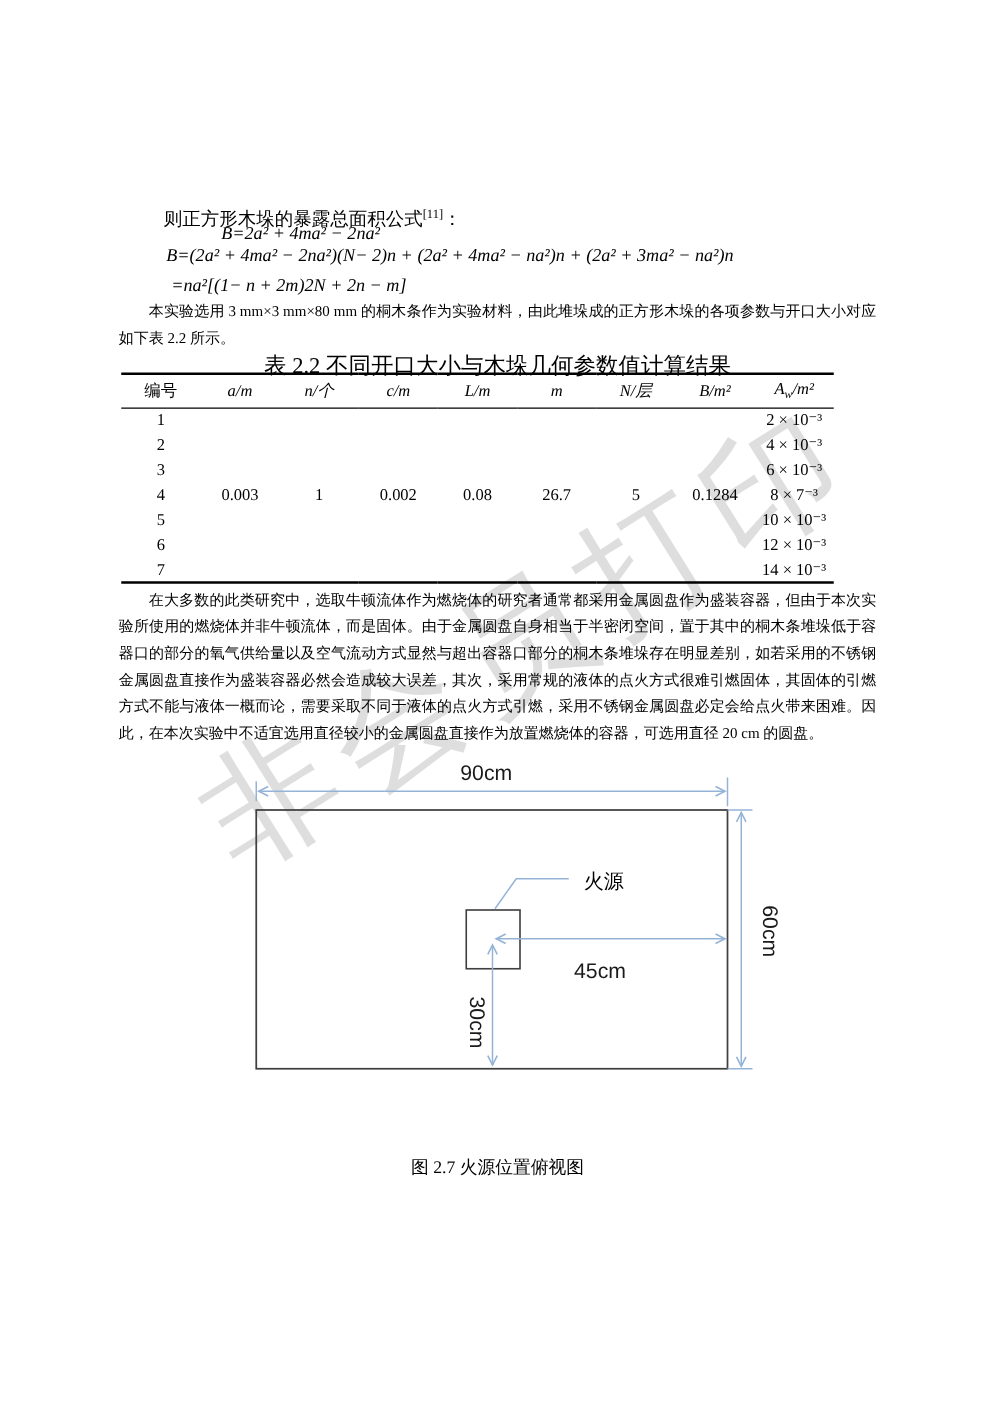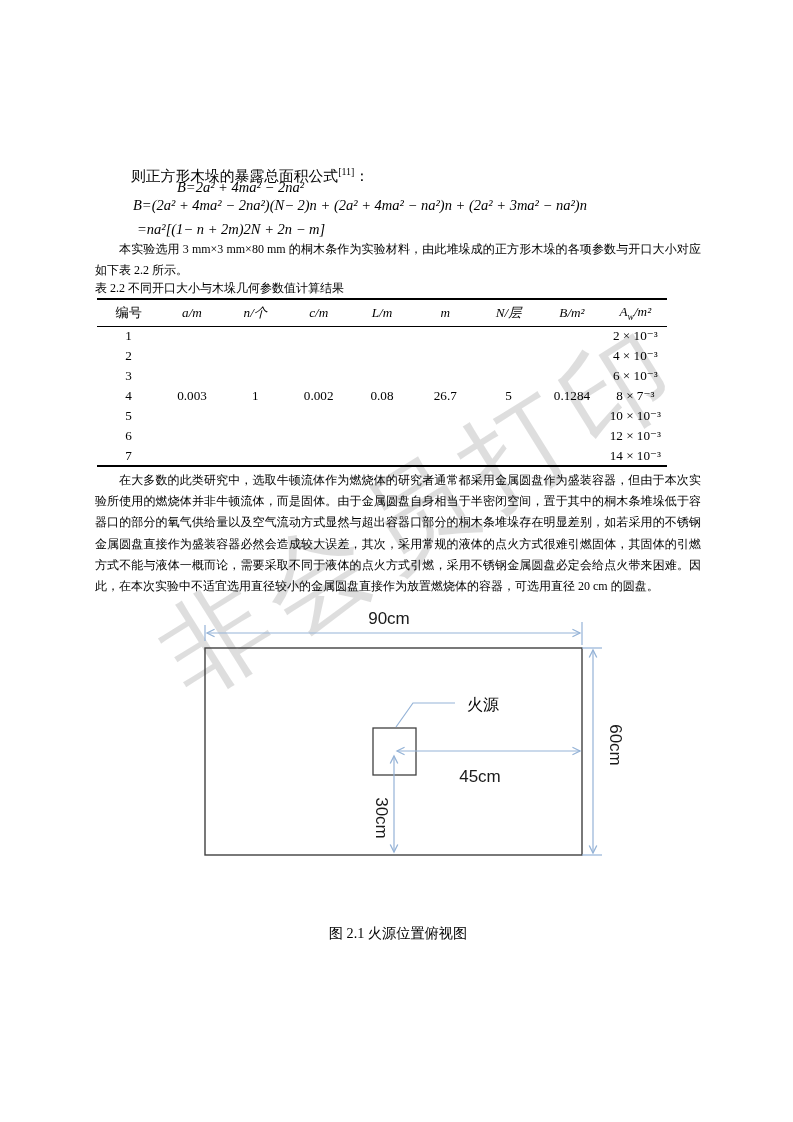--- a/index.html
+++ b/index.html
@@ -26,21 +26,21 @@
   #f2l1{left:133px;top:197px;}
   #f2l2{left:137px;top:221px;}
   
   .para{
     left:95px;width:606px;font-size:12px;line-height:21.2px;
     text-align:justify;text-indent:2em;
   }
   #p1{top:239px;}
   #p2{top:470px;}
   
-  #tableTitle{left:95px;top:280px;width:606px;font-size:12px;}
+  #tableTitle{left:95px;top:280px;width:606px;text-align:center;font-size:18px;}
   #tableWrap{left:97px;top:298px;width:570px;}
   table.ptable{
     width:570px;border-collapse:collapse;table-layout:fixed;
     border-top:2.5px solid #000;border-bottom:2.5px solid #000;
     font-size:13.2px;
   }
   table.ptable thead tr{border-bottom:1.4px solid #000;height:27px;}
   table.ptable tbody tr{height:20px;}
   table.ptable th,table.ptable td{
     padding:0;text-align:center;font-weight:normal;vertical-align:middle;
@@ -198,13 +198,13 @@
     <text x="277" y="110" text-anchor="start" class="firetext" font-size="16">火源</text>
 
     <line x1="207" y1="151" x2="390" y2="151" stroke="#95b3d7" stroke-width="1.2" marker-start="url(#arr)" marker-end="url(#arr)"></line>
     <text x="290" y="182" text-anchor="middle" class="dimtext">45cm</text>
 
     <line x1="204" y1="156" x2="204" y2="252" stroke="#95b3d7" stroke-width="1.2" marker-start="url(#arr)" marker-end="url(#arr)"></line>
     <text x="186" y="218" text-anchor="middle" class="dimtext" transform="rotate(90 186 218)">30cm</text>
   </svg>
 </div>
 
-<div id="figcap" class="content">图 2.1  火源位置俯视图</div>
+<div id="figcap" class="content">图 2.7  火源位置俯视图</div>
 
 </body></html>

